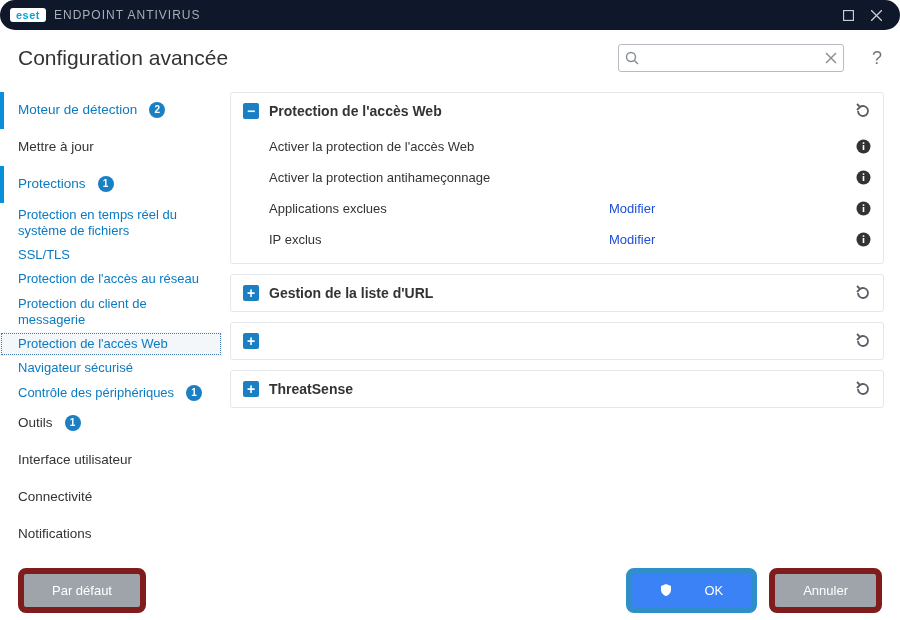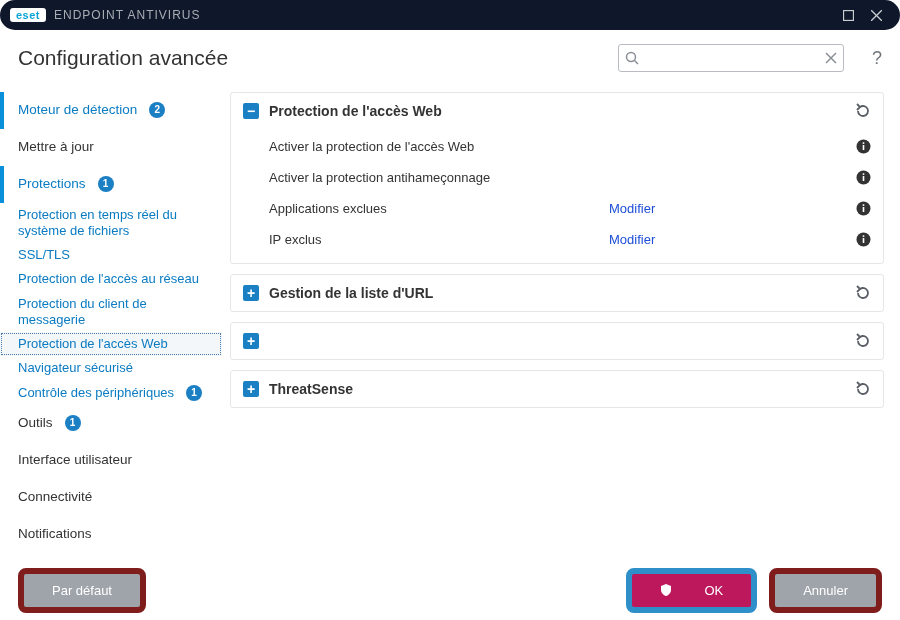--- a/index.html
+++ b/index.html
@@ -208,21 +208,21 @@
     background: #9fa4ab;
     color: #fff;
     font-size: 13px;
     border-radius: 8px;
     cursor: pointer;
     display: inline-flex;
     align-items: center;
     gap: 5px;
   }
   .btn.ok {
-    background: #be185d;
+    background: #3b82f6;
     border-color: #2e8fc9;
     gap: 32px;
   }
 
   
   svg { display: block; }
 </style>
 </head>
 <body>
 

